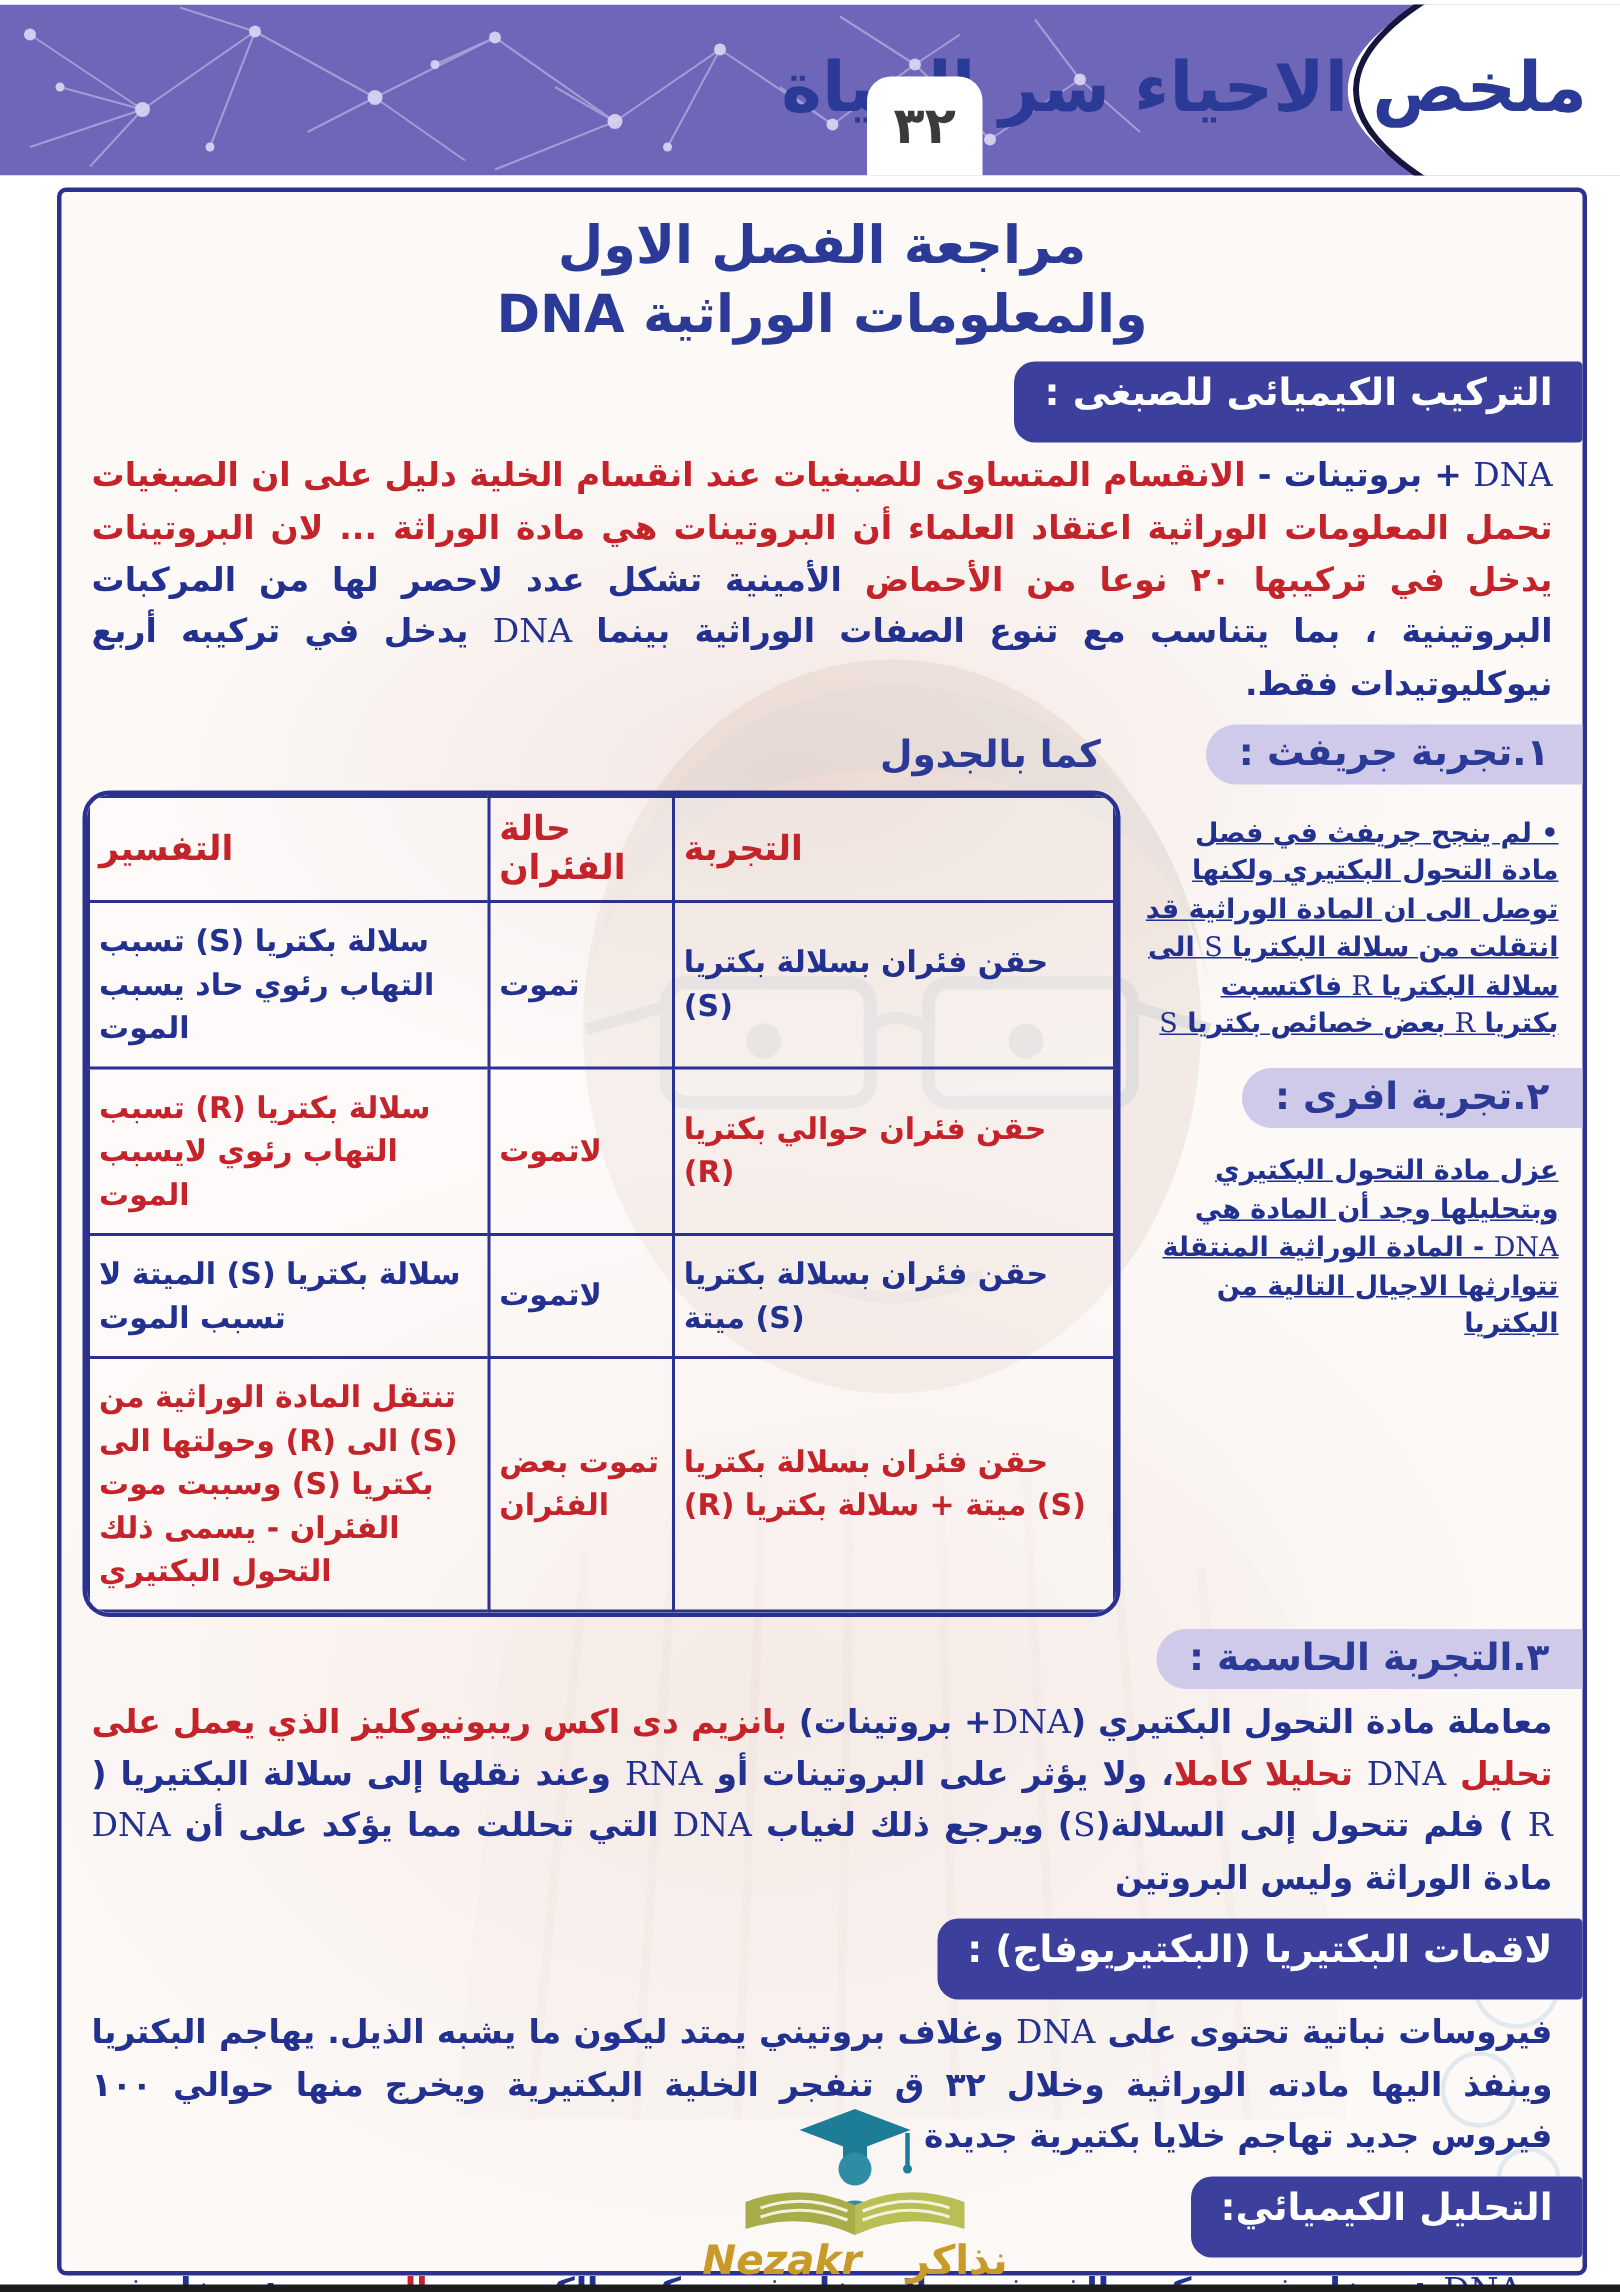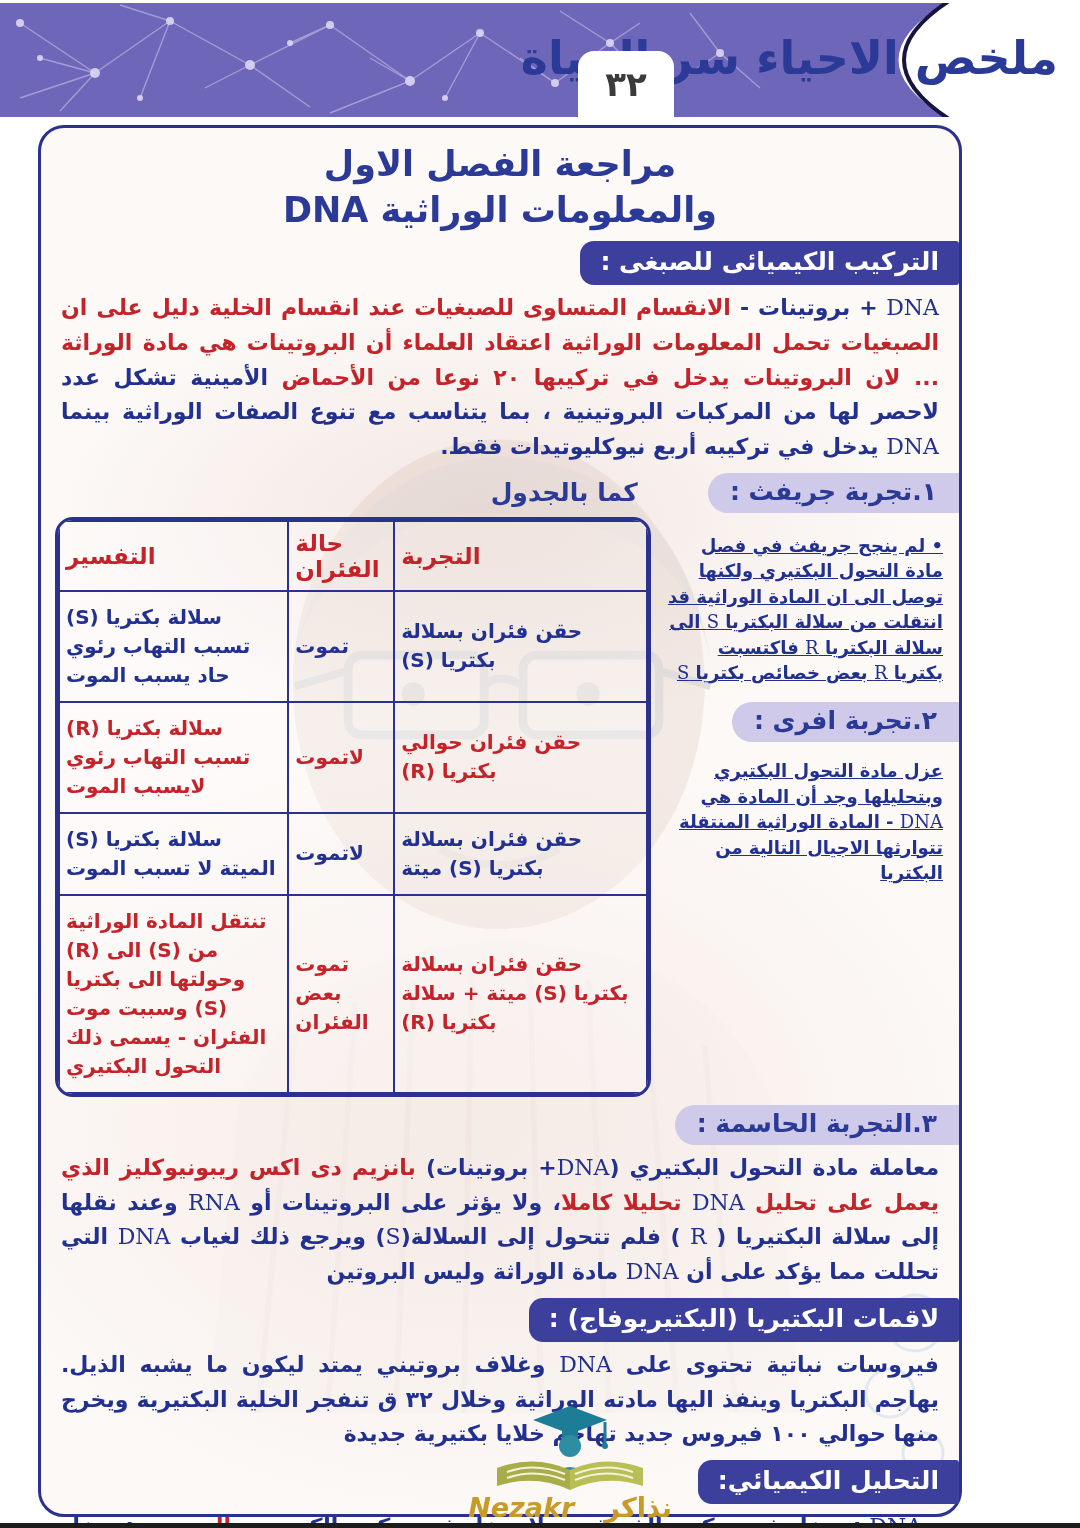--- a/index.html
+++ b/index.html
@@ -23,45 +23,45 @@
   }
   
   .banner{position:absolute;top:3px;left:0;width:1080px;height:114px;}
   .banner svg{position:absolute;top:0;left:0;width:100%;height:100%;}
   .banner-title{
     position:absolute;top:50%;right:22px;transform:translateY(-54%);
     direction:rtl;font-size:46px;font-weight:bold;color:var(--title-blue);
     white-space:nowrap;
   }
   .page-tab{
-    position:absolute;top:48px;left:578px;width:96px;height:66px;
+    position:absolute;top:48px;left:578px;width:77px;height:66px;
     background:#ffffff;border-radius:16px 16px 0 0;
     display:flex;align-items:center;justify-content:center;
     font-size:34px;font-weight:bold;color:#3b3b3b;
   }
   
   .frame{
-    position:absolute;top:125px;left:38px;width:924px;height:1392px;
-    border:3px solid var(--frame-border);border-radius:26px;
+    position:absolute;top:125px;left:38px;width:1020px;height:1392px;
+    border:3px solid var(--frame-border);border-radius:6px;
     padding:8px 14px 8px 14px;
     background:
       radial-gradient(ellipse 620px 320px at 48% 28%, rgba(236,215,210,.55), transparent 70%),
       radial-gradient(ellipse 760px 560px at 46% 72%, rgba(242,222,216,.5), transparent 72%),
       #fcf9f7;
   }
   .face{position:absolute;top:240px;right:130px;width:680px;height:1060px;opacity:.13;pointer-events:none;}
   .ghost{position:absolute;right:4px;bottom:36px;opacity:.28;pointer-events:none;}
   .content{position:relative;z-index:1;}
   .page-title{text-align:center;color:var(--title-blue);font-weight:bold;font-size:35px;line-height:1.3;margin:6px 0 4px;}
   .ltr-line{direction:ltr;}
   
   .hdr-row{margin:8px -14px 4px 0;display:flex;align-items:center;direction:rtl;}
   .hdr-navy{
     display:inline-block;background:var(--header-navy-bg);color:#fff;
-    font-weight:bold;font-size:25px;padding:6px 20px 9px;
+    font-weight:bold;font-size:25px;padding:6px 20px 19px;
     border-radius:14px 3px 3px 14px;
   }
   .hdr-lav{
     display:inline-block;background:var(--header-lavender-bg);color:var(--title-blue);
     font-weight:bold;font-size:25px;padding:4px 22px 7px;
     border-radius:20px 0 0 20px;
   }
   .note{margin-left:0;margin-right:70px;color:var(--title-blue);font-weight:bold;font-size:25px;}
   
   .para{

